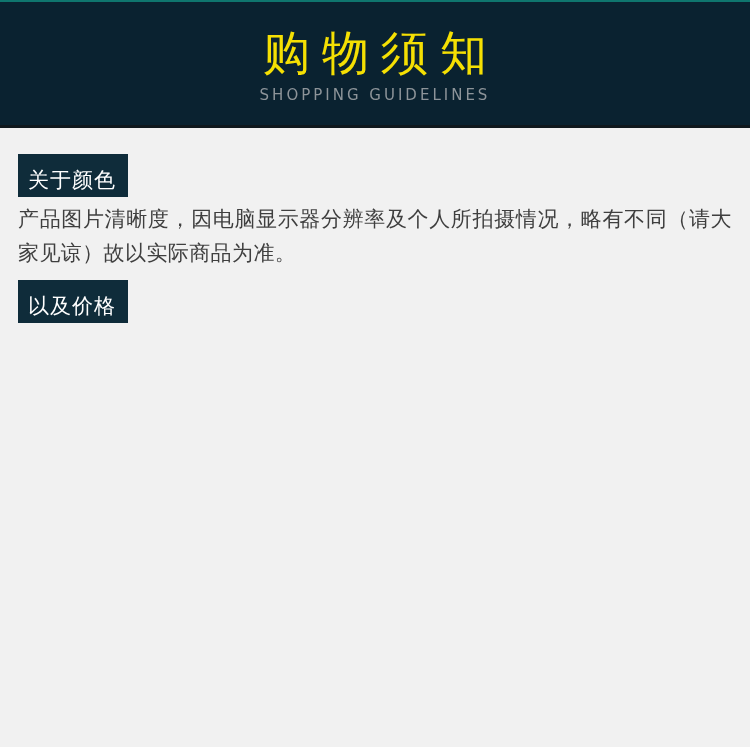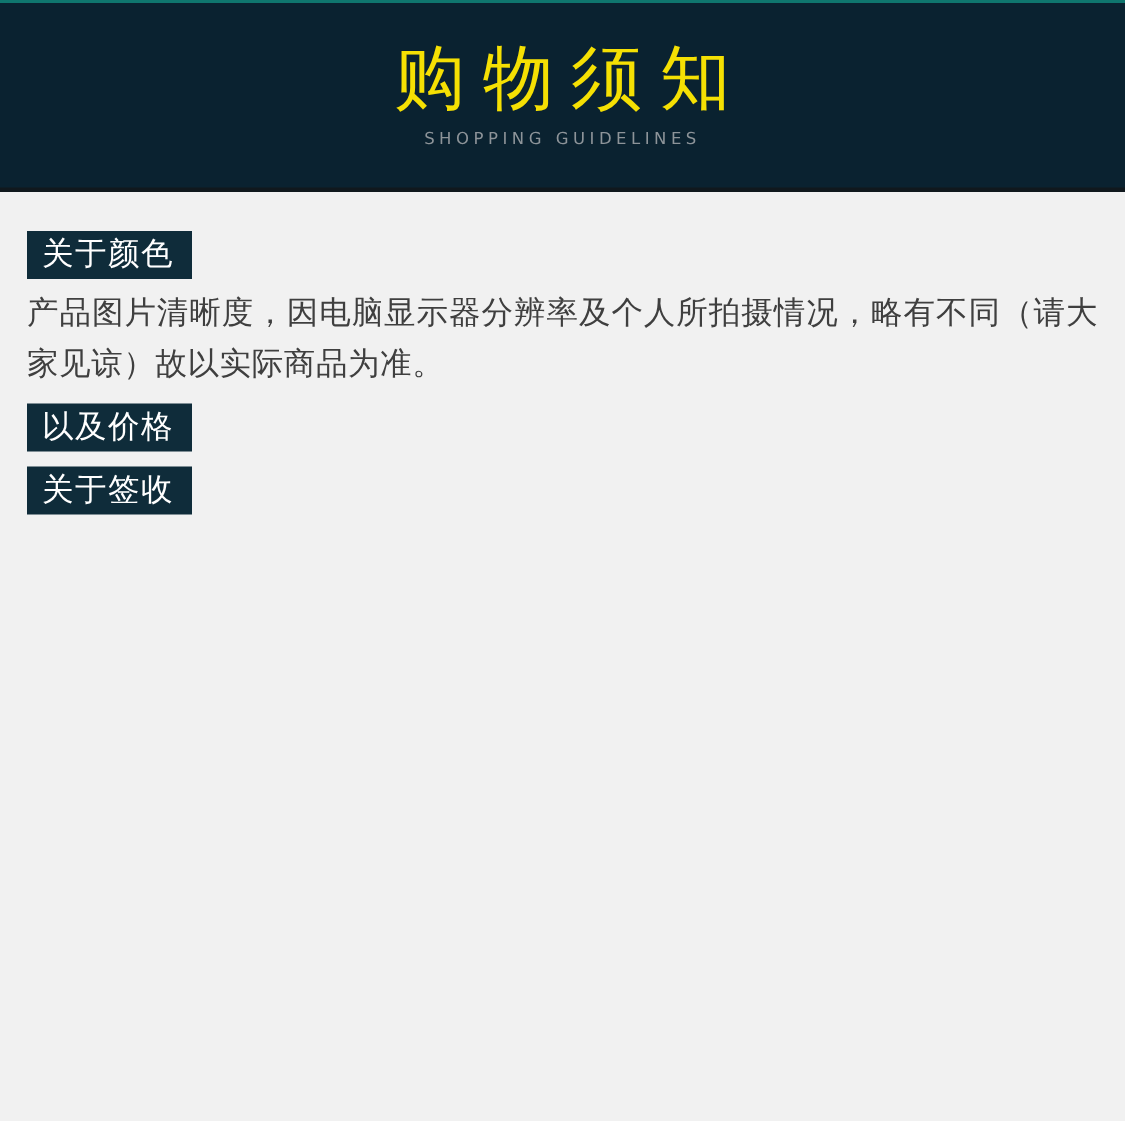--- a/index.html
+++ b/index.html
@@ -33,35 +33,35 @@
     padding-top: 26px;
     font-size: 47px;
     line-height: 50px;
     font-weight: 500;
     letter-spacing: 12px;
     text-indent: 12px;
     color: var(--title-yellow);
   }
   .hero-subtitle {
     margin-top: 8px;
-    font-size: 11px;
+    font-size: 15px;
     letter-spacing: 3px;
     color: var(--subtitle-gray);
   }
   .content { padding: 0 18px; }
   .section { margin: 0; }
   .section.first { padding-top: 26px; }
   .section.rest { padding-top: 10px; }
   .badge {
     display: inline-block;
     background: var(--badge-bg);
     color: var(--badge-text);
     font-size: 21px;
     line-height: 23px;
-    padding: 4px 12px 5px 10px;
+    padding: 15px 12px 5px 10px;
     letter-spacing: 1px;
     font-weight: 500;
   }
   .body-text {
     margin: 5px 0 0;
     font-size: 21px;
     line-height: 34px;
     letter-spacing: 0.4px;
     color: var(--body-text);
     text-align: justify;
@@ -82,19 +82,18 @@
     <section class="section first">
       <div class="badge">关于颜色</div>
       <p class="body-text">产品图片清晰度，因电脑显示器分辨率及个人所拍摄情况，略有不同（请大家见谅）故以实际商品为准。</p>
     </section>
 
     <section class="section rest">
       <div class="badge">以及价格</div>
     </section>
 
     <section class="section rest">
-      <div class="badge">关于签收</div>
     </section>
 
 
   </main>
 
 </div>
 
 </body></html>

